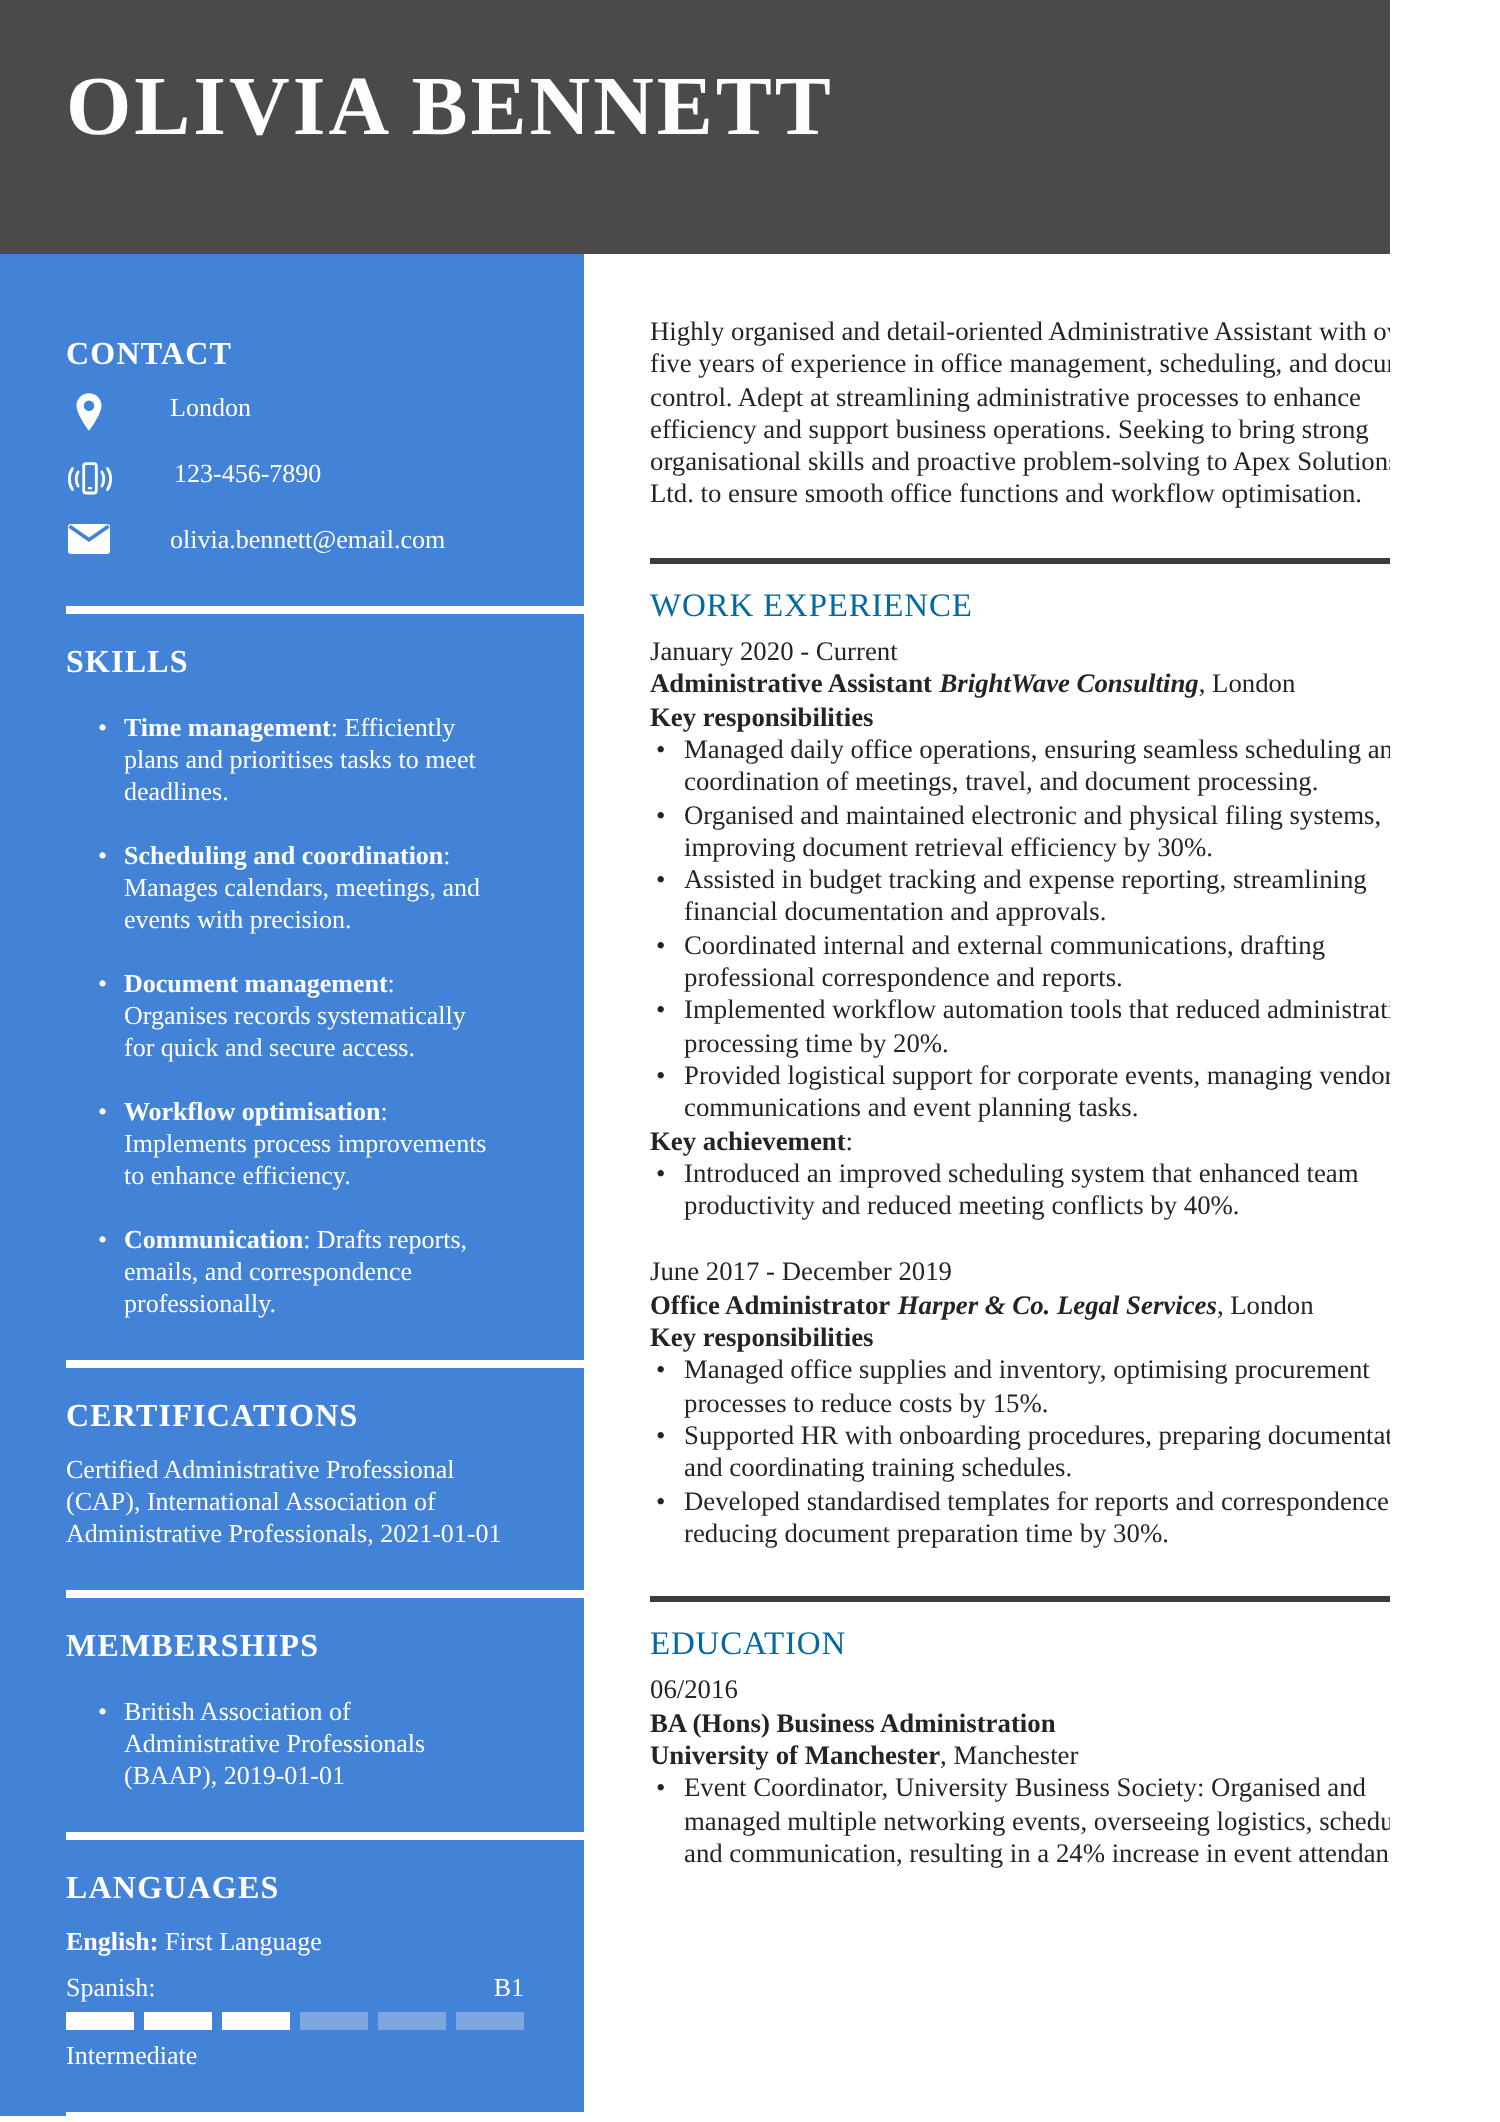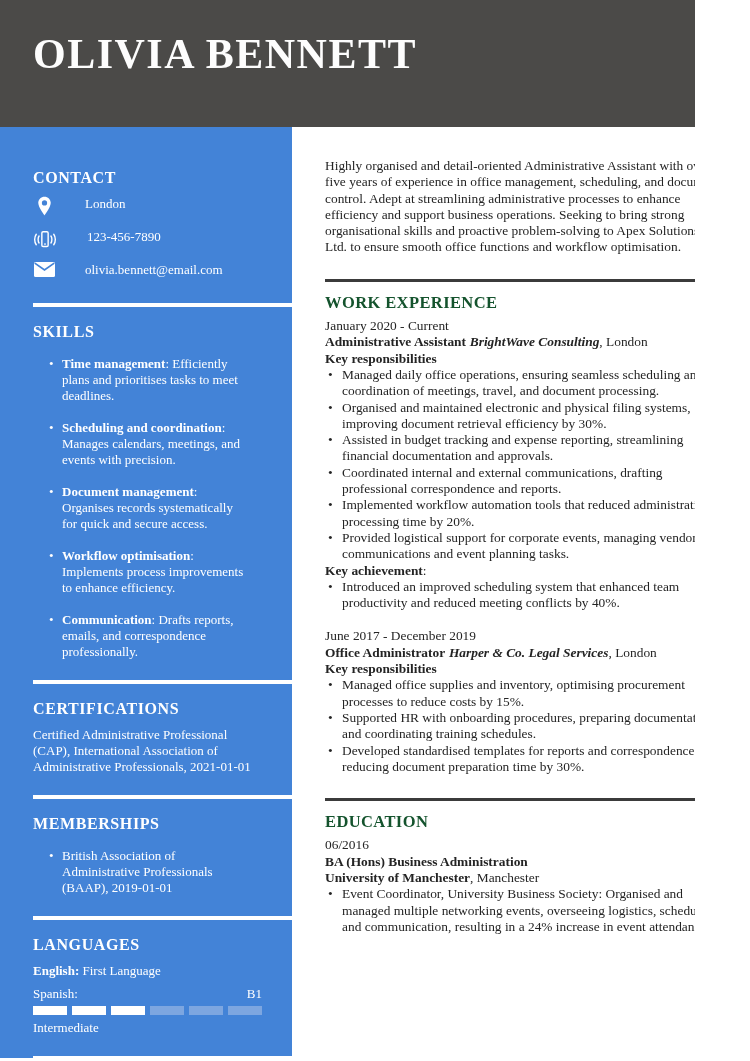--- a/index.html
+++ b/index.html
@@ -43,21 +43,21 @@
   .lang-bar { display:flex; gap:5px; width:229px; margin-bottom:5px; }
   .lang-bar .seg { height:9px; flex:1; background:#7da6e0; }
   .lang-bar .seg.on { background:#ffffff; }
   
   .main {
     position:absolute; left:325px; top:152px; width:397px;
     color:#242424; font-size:13.4px; line-height:16.3px;
   }
   .main-rule { height:3px; background:#3b3b3b; margin-top:23px; }
   .main-h {
-    font-size:16.5px; font-weight:bold; letter-spacing:0.4px; color:#14532d;
+    font-size:16.5px; font-weight:normal; letter-spacing:0.4px; color:#0369a1;
     margin:13px 0 7px;
   }
   .main-ul { list-style:none; }
   .main-ul li { position:relative; padding-left:17px; }
   .main-ul li::before { content:"\2022"; position:absolute; left:3px; top:0; }
   .job { margin-bottom:17px; }
   .company { font-weight:bold; font-style:italic; margin-left:0.28em; }
   .summary { margin-top:6px; }
 </style>
 </head>

